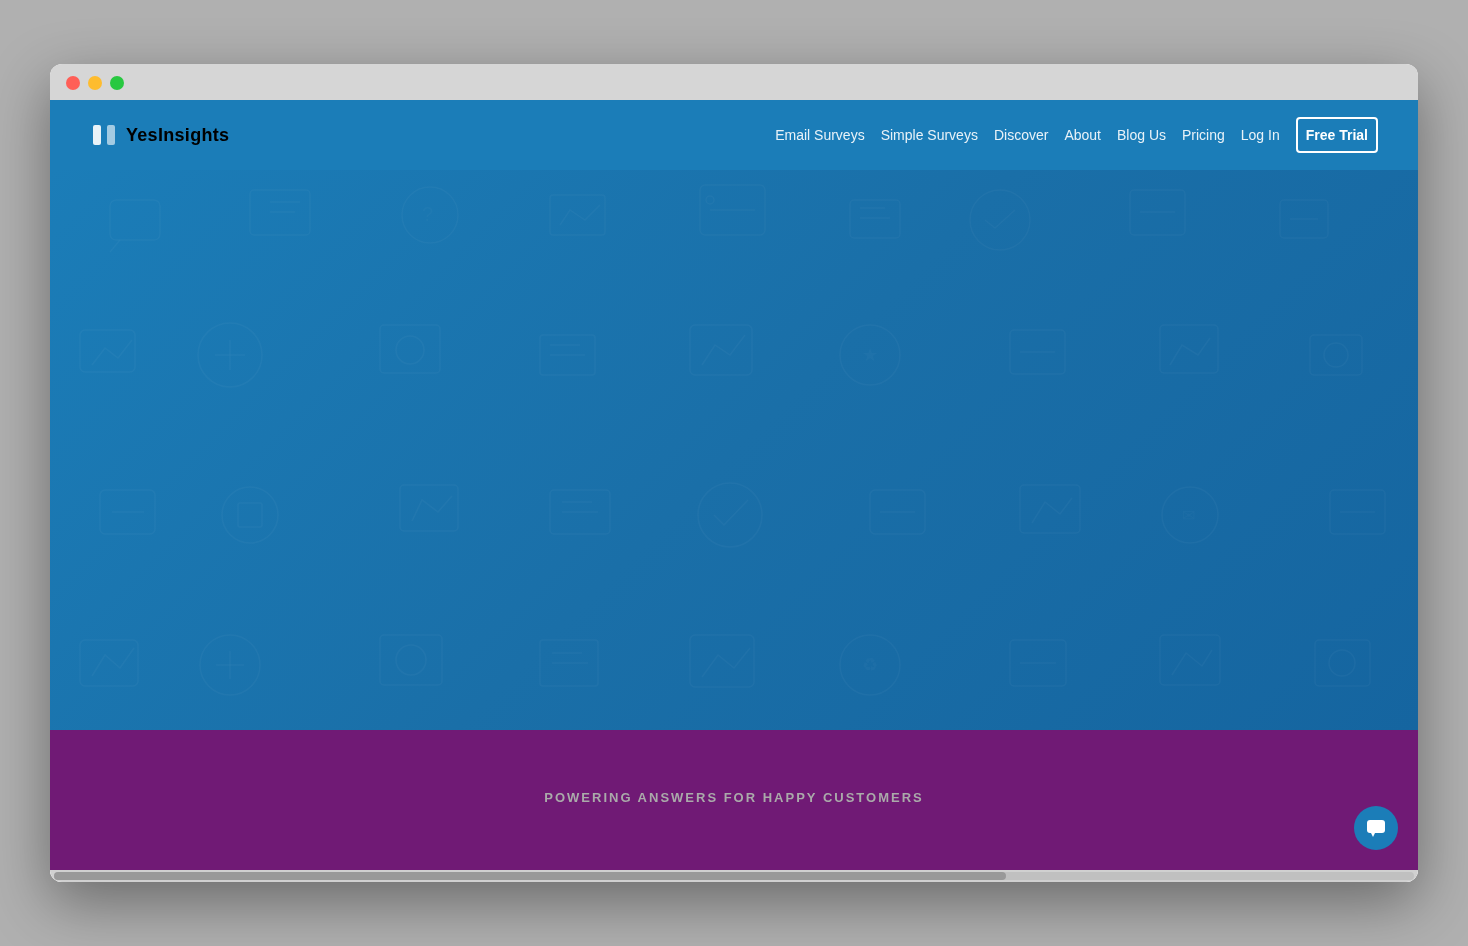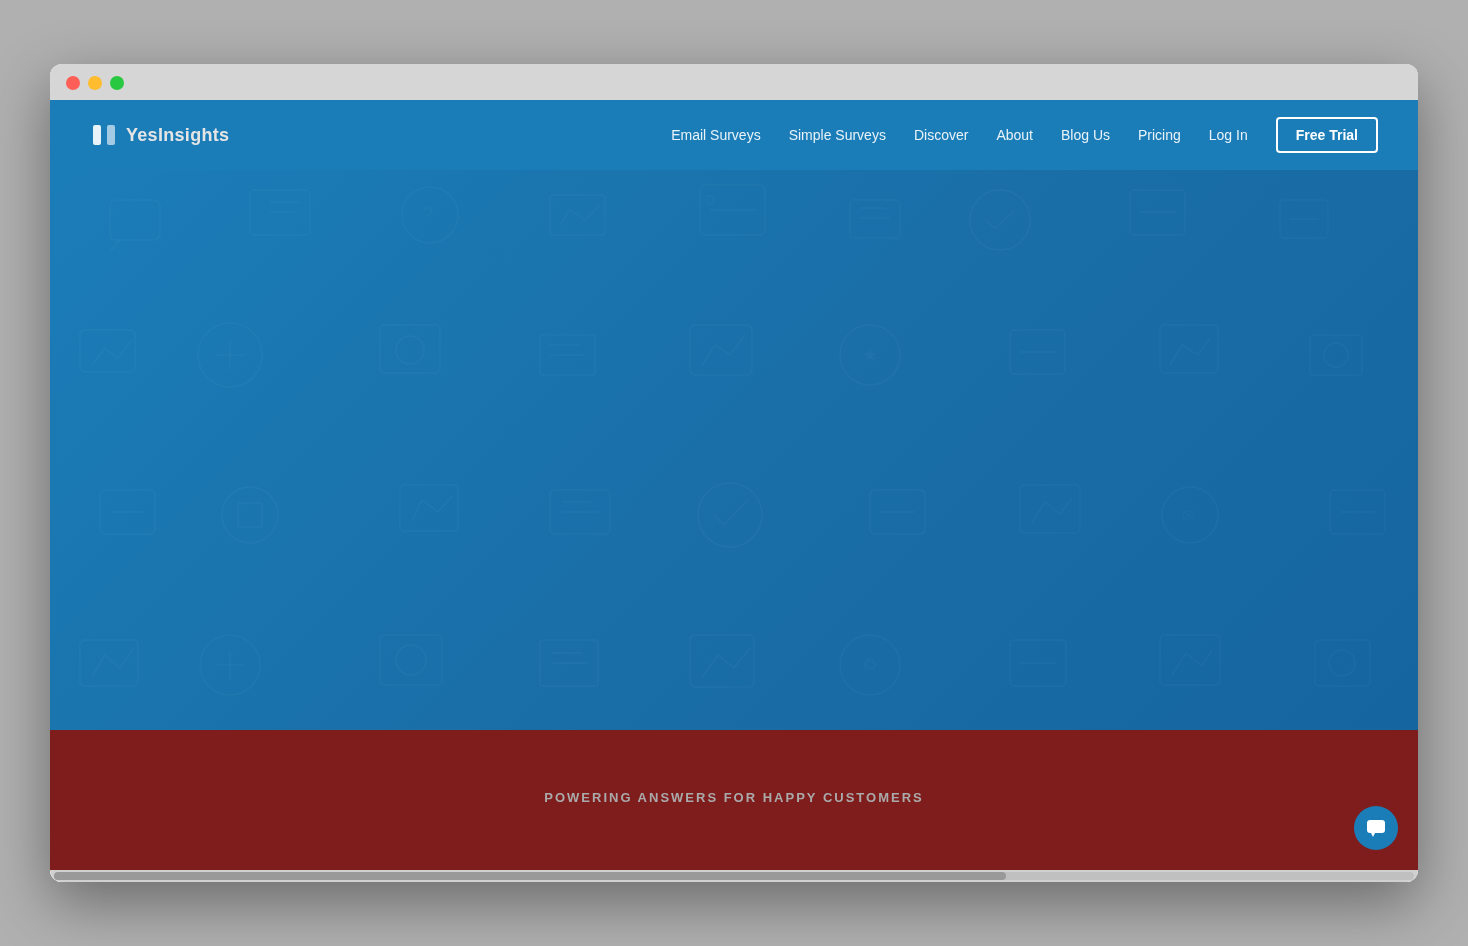--- a/index.html
+++ b/index.html
@@ -61,44 +61,44 @@
       align-items: center;
       gap: 8px;
     }
 
     .logo-icon {
       width: 28px;
       height: 28px;
     }
 
     .logo-text {
-      color: #e5e5e5;
+      color: #000000;
       font-size: 18px;
       font-weight: 600;
       letter-spacing: 0.3px;
     }
 
     .nav-links {
       display: flex;
       align-items: center;
-      gap: 28px;
+      gap: 16px;
     }
 
     .nav-link {
       color: rgba(255,255,255,0.9);
       font-size: 14px;
       text-decoration: none;
       cursor: pointer;
     }
 
     .free-trial-btn {
       border: 2px solid #fff;
       color: #fff;
       background: transparent;
-      padding: 8px 18px;
+      padding: 8px 8px;
       border-radius: 4px;
       font-size: 14px;
       font-weight: 600;
       cursor: pointer;
     }
 
     
     .hero {
       background: linear-gradient(135deg, #1b7db8 0%, #1a6fa8 50%, #1565a0 100%);
       min-height: 560px;
@@ -150,21 +150,21 @@
       padding: 18px 40px;
       border-radius: 6px;
       font-size: 16px;
       font-weight: 600;
       cursor: pointer;
       display: inline-block;
     }
 
     
     .lower-section {
-      background: #7f1d1d;
+      background: #701a75;
       padding: 40px 40px 60px;
       text-align: center;
       min-height: 140px;
       display: flex;
       align-items: flex-start;
       justify-content: center;
     }
 
     .powering-text {
       color: #aaa;

